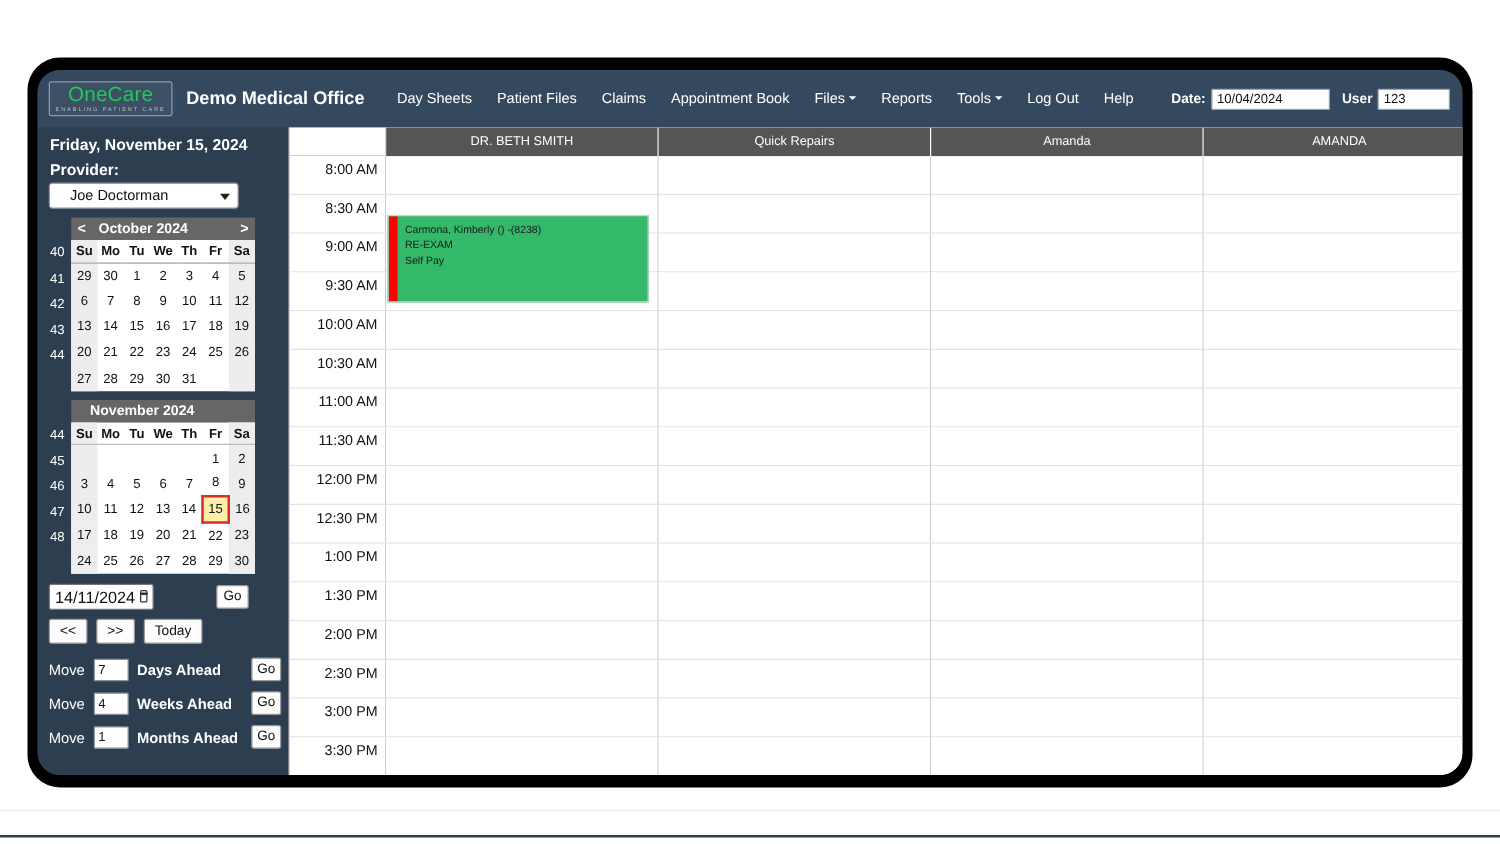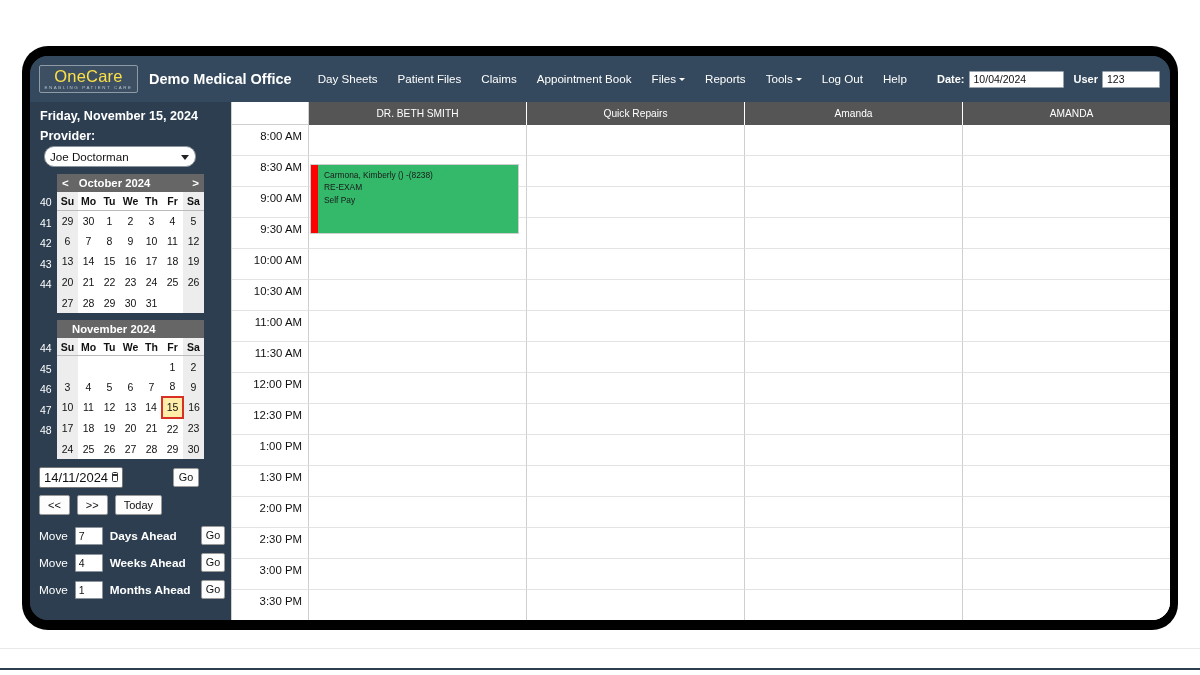--- a/index.html
+++ b/index.html
@@ -52,21 +52,21 @@
     margin-left: 9px;
     width: 99px; height: 28px;
     border: 1px solid #8e9aa6;
     border-radius: 2px;
     display: flex; flex-direction: column;
     align-items: center; justify-content: center;
     background: #3c4f63;
     flex: 0 0 auto;
   }
   #logo-word {
-    color: #fde047; font-size: 16.5px; letter-spacing: .2px;
+    color: #22c55e; font-size: 16.5px; letter-spacing: .2px;
     line-height: 16px; font-weight: 400;
   }
   #logo-tag {
     color: #b7c2cd; font-size: 4.4px; letter-spacing: 1.6px;
     line-height: 6px; margin-top: 1px;
   }
   #office-title {
     color: #ffffff; font-size: 14.5px; font-weight: bold;
     margin-left: 11px; white-space: nowrap; flex: 0 0 auto;
   }
@@ -106,25 +106,25 @@
   }
   #sb-date {
     font-size: 12.6px; font-weight: bold; color:#ffffff;
     padding: 7px 0 0 4px;
   }
   #sb-provider-label {
     font-size: 12.6px; font-weight: bold; color:#ffffff;
     padding: 6px 0 3px 4px;
   }
   #provider-select {
-    display:block; margin-left:8px;
+    display:block; margin-left:3px;
     width: 152px; height: 21px;
-    background:#ffffff; border:1px solid #8b949c; border-radius:10px;
+    background:#ffffff; border:1px solid #8b949c; border-radius:3px;
     font-family:"Liberation Sans", sans-serif; font-size:11.6px; color:#111;
-    padding: 0 18px 0 5px;
+    padding: 0 18px 0 16px;
     position: relative;
     line-height: 19px;
     white-space: nowrap; overflow: hidden;
   }
   #provider-select .sel-caret {
     position:absolute; right:6px; top:8px;
     border-left:4.5px solid transparent;
     border-right:4.5px solid transparent;
     border-top:5.5px solid #222;
   }
@@ -643,21 +643,21 @@
             <div class="slot"></div>
           </div>
           <div class="row">
             <div class="tcell">5:30 PM</div>
             <div class="slot"></div>
             <div class="slot"></div>
             <div class="slot"></div>
             <div class="slot"></div>
           </div>
           <div id="appt-layer">
-            <div class="appt" style="left: 78px; top: 39px; width: 209px; height: 69.54px; background: rgb(52, 184, 106);">
+            <div class="appt" style="left: 78px; top: 47px; width: 209px; height: 69.54px; background: rgb(52, 184, 106);">
               <div class="bar" style="background: rgb(255, 0, 0);"></div>
               <div class="txt">
                 <div class="line">Carmona, Kimberly () -(8238)</div>
                 <div class="line">RE-EXAM</div>
                 <div class="line">Self Pay</div>
               </div>
             </div>
           </div>
       </div>
     </div>

